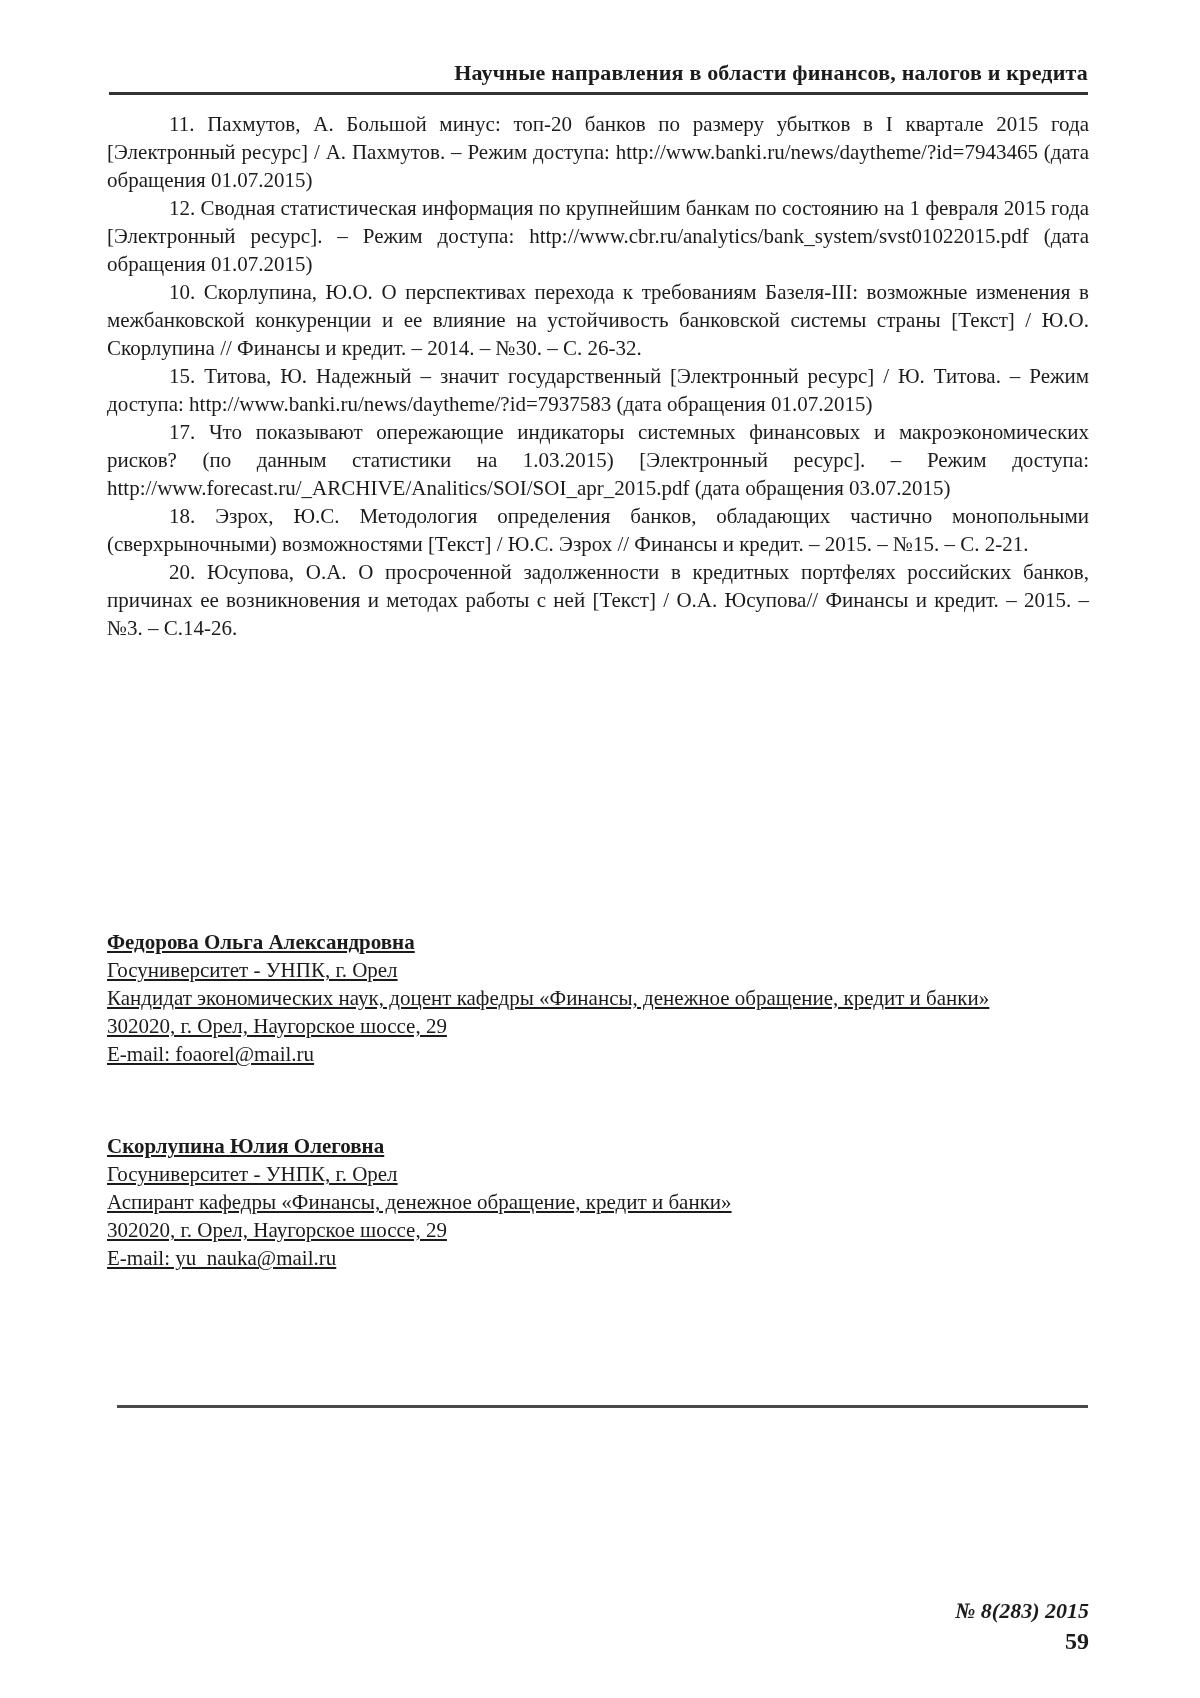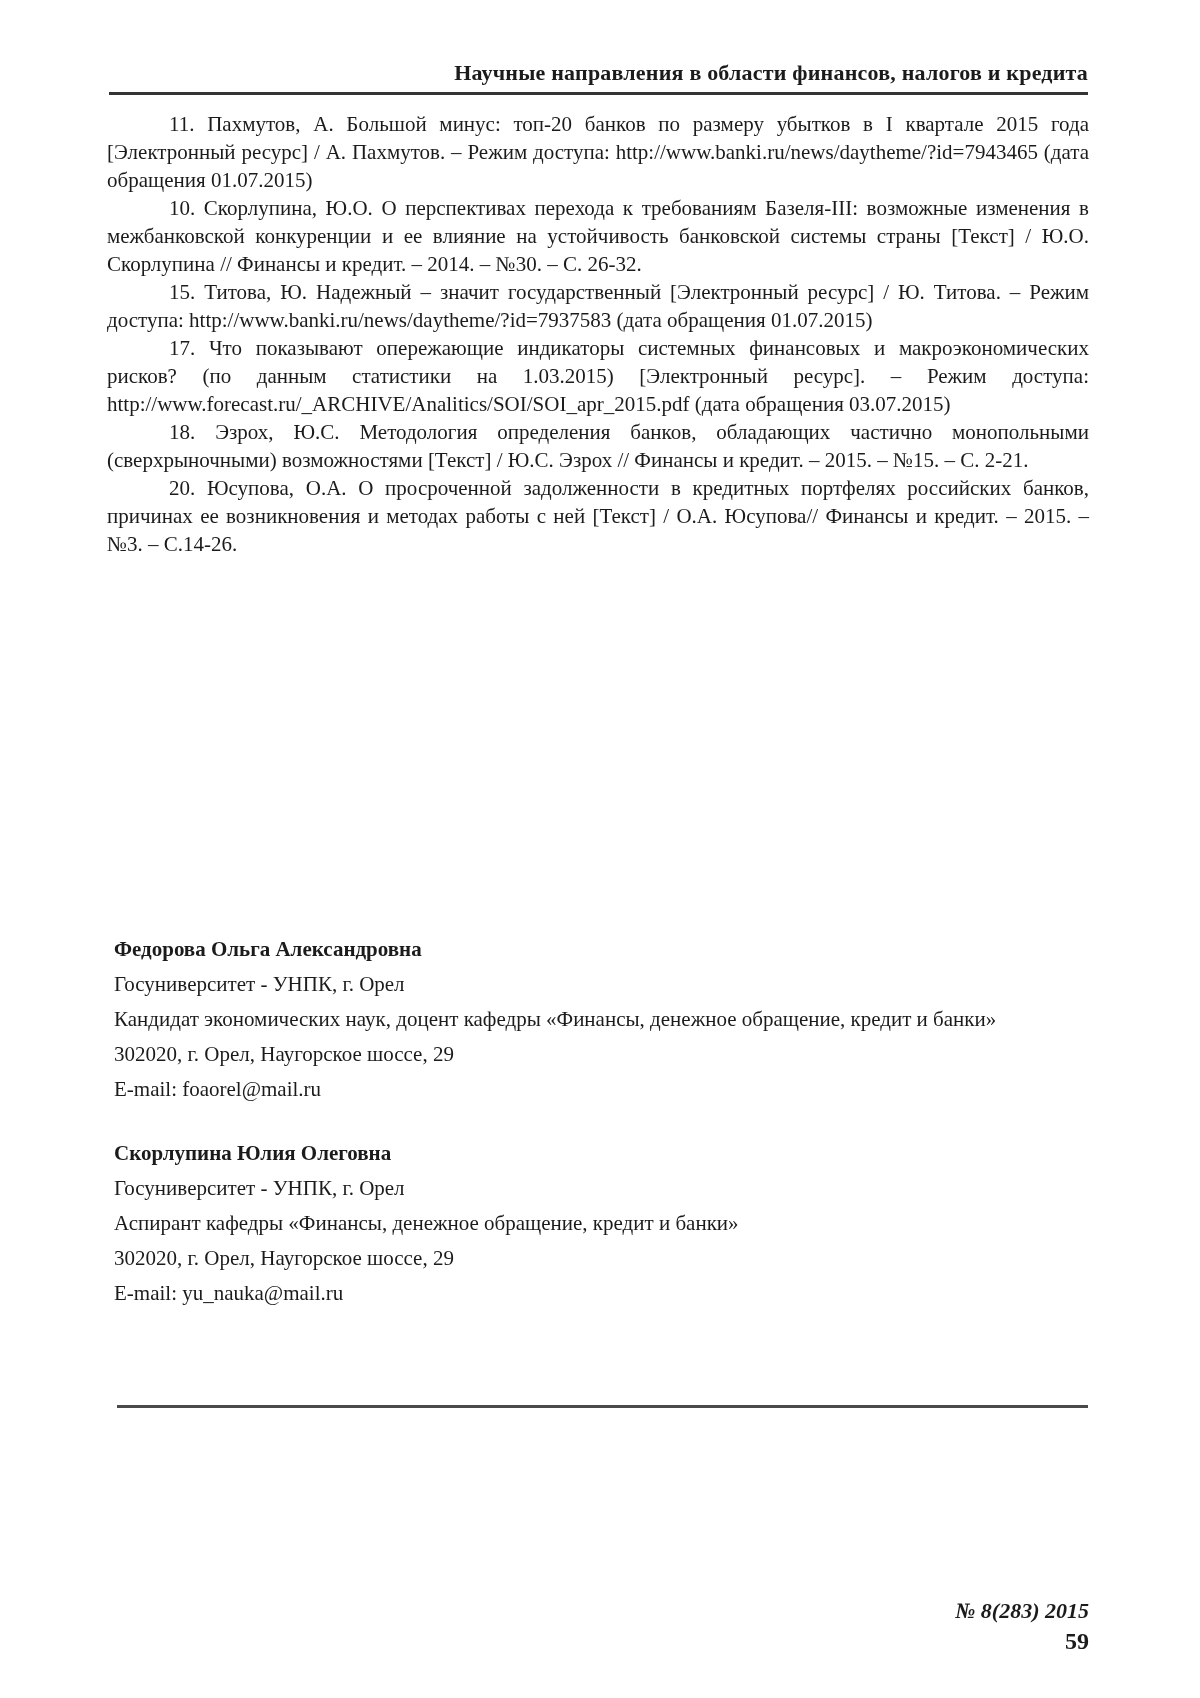--- a/index.html
+++ b/index.html
@@ -34,21 +34,21 @@
 
   
   .author-block {
     position: absolute;
     left: 107px; width: 982px;
     font-size: 21px; line-height: 28px;
   }
   .author-block-1 { top: 928px; }
   .author-block-2 { top: 1132px; }
   .author-name { font-weight: bold; }
-  .author-line { margin: 7px; }
+  .author-line { margin: 0; text-decoration: underline; }
 
   
   .section-divider {
     position: absolute;
     left: 117px; width: 971px; top: 1405px;
     height: 3px; background: #4a4a4a;
   }
 
   
   .page-footer {
@@ -74,20 +74,21 @@
 <body>
 
 <div class="page">
 
   <div class="running-header">
     <span>Научные направления в области финансов, налогов и кредита</span>
   </div>
 
   <div class="references">
     <p>11. Пахмутов, А. Большой минус: топ-20 банков по размеру убытков в I квартале 2015 года [Электронный ресурс] / А. Пахмутов. – Режим доступа: http://www.banki.ru/news/daytheme/?id=7943465 (дата обращения 01.07.2015)</p>
+    <p>12. Сводная статистическая информация по крупнейшим банкам по состоянию на 1 февраля 2015 года [Электронный ресурс]. – Режим доступа: http://www.cbr.ru/analytics/bank_system/svst01022015.pdf (дата обращения 01.07.2015)</p>
     <p>10. Скорлупина, Ю.О. О перспективах перехода к требованиям Базеля-III: возможные изменения в межбанковской конкуренции и ее влияние на устойчивость банковской системы страны [Текст] / Ю.О. Скорлупина // Финансы и кредит. – 2014. – №30. – С. 26-32.</p>
     <p>15. Титова, Ю. Надежный – значит государственный [Электронный ресурс] / Ю. Титова. – Режим доступа: http://www.banki.ru/news/daytheme/?id=7937583 (дата обращения 01.07.2015)</p>
     <p>17. Что показывают опережающие индикаторы системных финансовых и макроэкономических рисков? (по данным статистики на 1.03.2015) [Электронный ресурс]. – Режим доступа: http://www.forecast.ru/_ARCHIVE/Analitics/SOI/SOI_apr_2015.pdf (дата обращения 03.07.2015)</p>
     <p>18. Эзрох, Ю.С. Методология определения банков, обладающих частично монопольными (сверхрыночными) возможностями [Текст] / Ю.С. Эзрох // Финансы и кредит. – 2015. – №15. – С. 2-21.</p>
     <p>20. Юсупова, О.А. О просроченной задолженности в кредитных портфелях российских банков, причинах ее возникновения и методах работы с ней [Текст] / О.А. Юсупова// Финансы и кредит. – 2015. – №3. – С.14-26.</p>
   </div>
 
   <div class="author-block author-block-1">
     <p class="author-line author-name">Федорова Ольга Александровна</p>
     <p class="author-line">Госуниверситет - УНПК, г. Орел</p>

